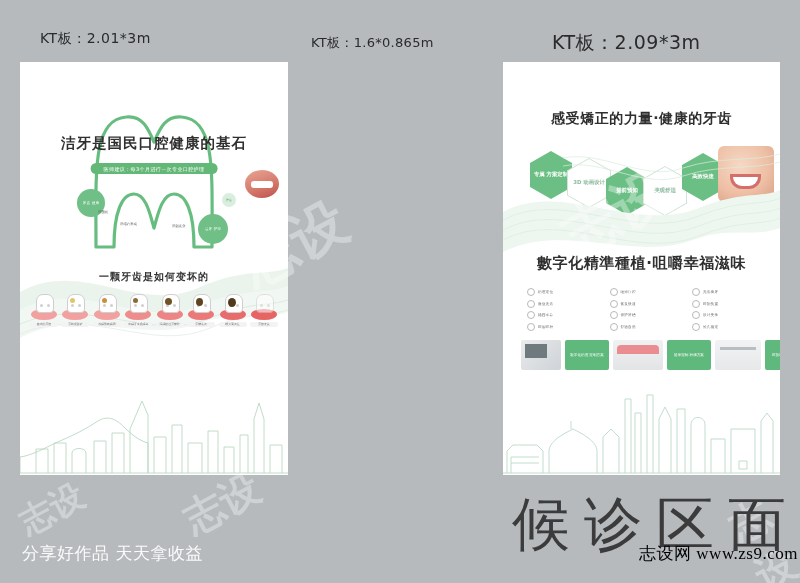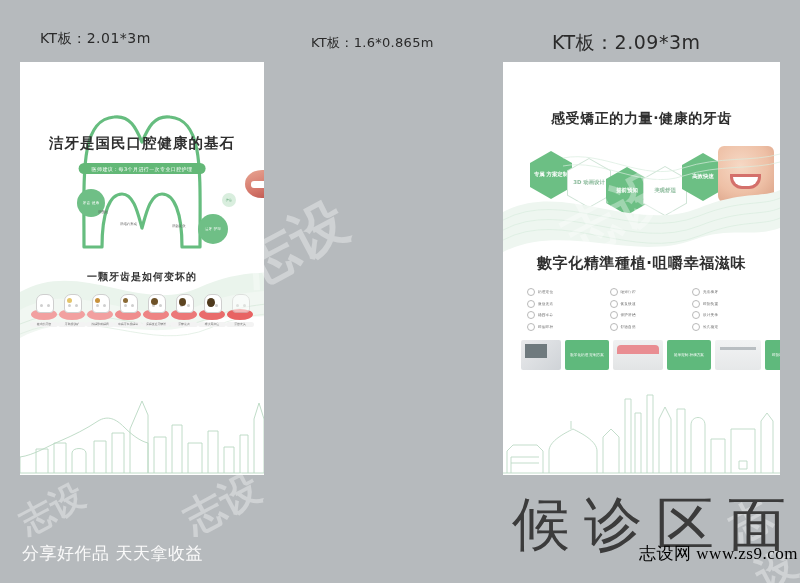--- a/index.html
+++ b/index.html
@@ -15,21 +15,21 @@
   .cap{
     position:absolute;color:#2a2a2a;white-space:nowrap;
     font-family:"DejaVu Sans","Liberation Sans",sans-serif;
   }
   .cap1{left:40px;top:30px;font-size:14px;letter-spacing:.5px;}
   .cap2{left:311px;top:34px;font-size:13px;letter-spacing:.3px;}
   .cap3{left:552px;top:30px;font-size:19px;letter-spacing:.5px;}
 
   
   .poster{position:absolute;background:#ffffff;overflow:hidden;}
-  .p1{left:20px;top:62px;width:244px;height:413px;}
+  .p1{left:20px;top:62px;width:268px;height:413px;}
   .p2{left:290px;top:62px;width:212px;height:118px;}
   .p3{left:503px;top:62px;width:277px;height:413px;}
 
   
   .waves{position:absolute;left:0;right:0;bottom:0;height:100%;pointer-events:none;}
 
   
   .p1-head{
     position:absolute;left:0;right:0;top:72px;text-align:center;
     font-size:14.5px;font-weight:bold;color:#2f2f2f;letter-spacing:1px;

